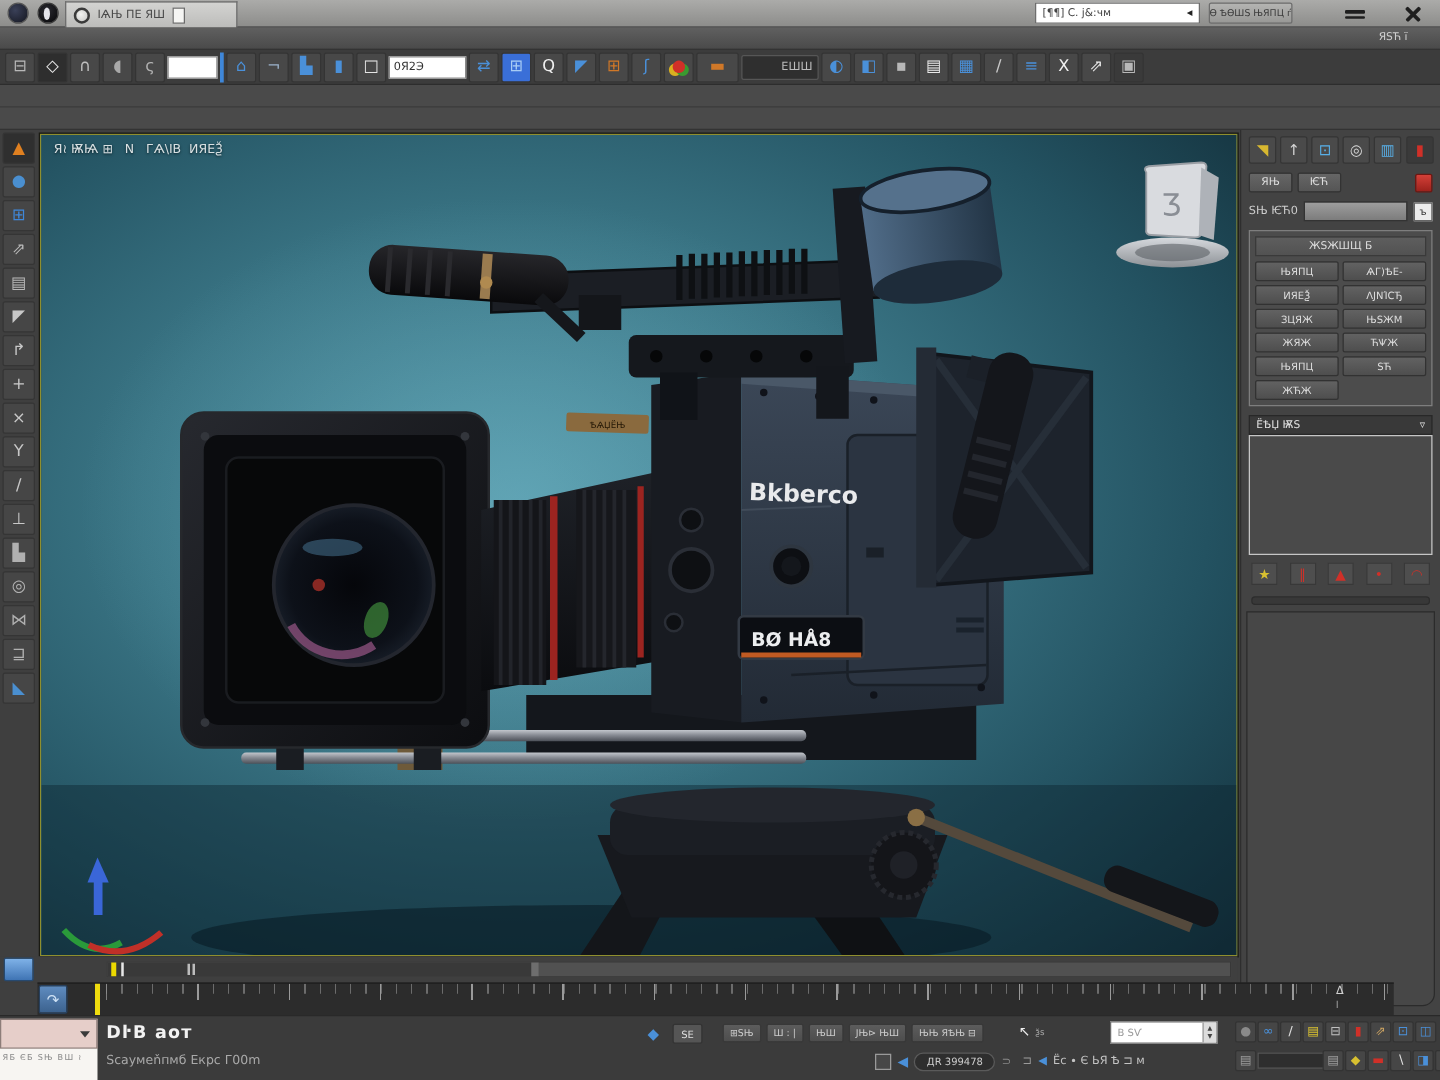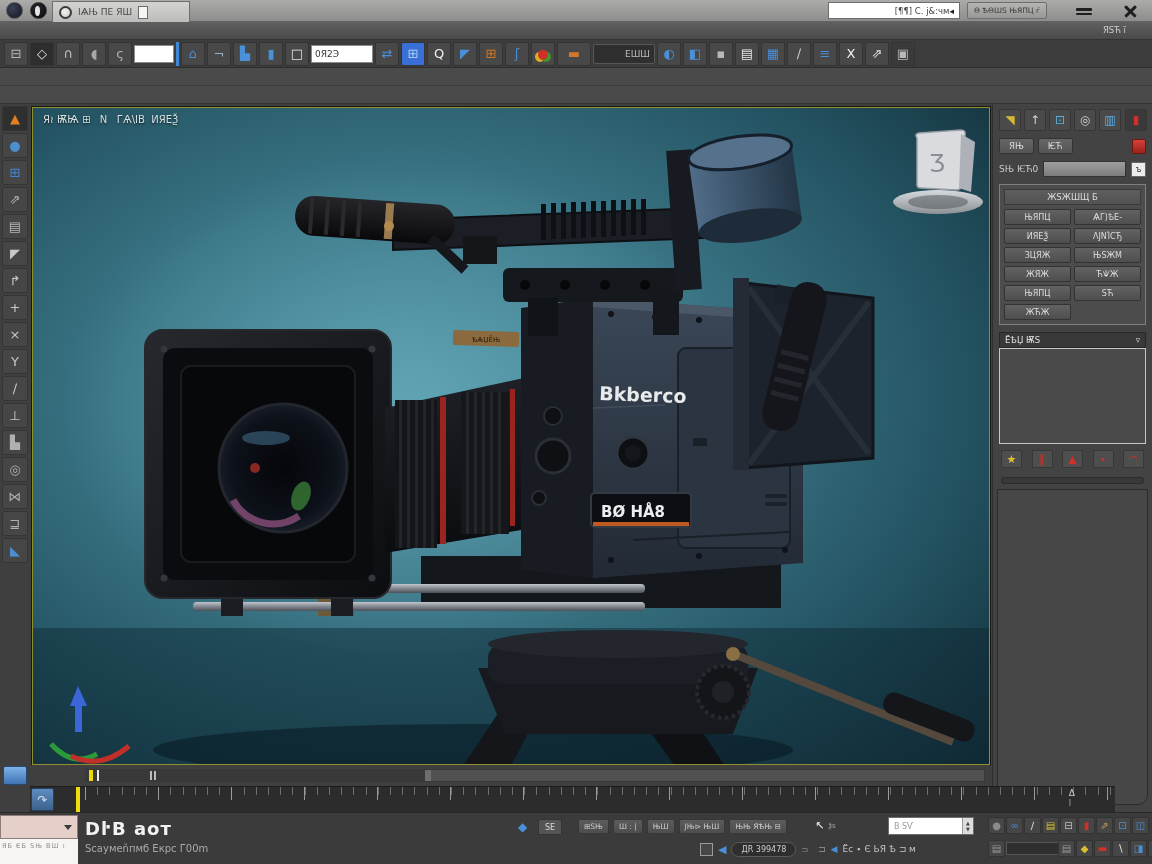--- a/index.html
+++ b/index.html
@@ -7,23 +7,23 @@
 body{position:relative;background:#3f3f3f;font-family:"DejaVu Sans",sans-serif;color:#ccc}
 
 .titlebar{position:absolute;left:0;top:0;width:1152px;height:22px;background:linear-gradient(#ababa9,#8d8d8b);border-bottom:1px solid #636363}
 .tb-circ{position:absolute;top:2px;width:17px;height:17px;border-radius:50%}
 .c1{left:6px;background:radial-gradient(circle at 35% 35%,#3a4058,#14161f);border:1px solid #555}
 .c2{left:30px;background:radial-gradient(circle at 42% 35%,#2b2b31,#050507);border:1px solid #3a3a3a}
 .c2::after{content:"";position:absolute;left:4px;top:3px;width:5px;height:10px;border-radius:50%;background:#e4e4ea}
 .tb-tab{position:absolute;left:52px;top:1px;height:21px;width:138px;background:linear-gradient(#d3d3d1,#bcbcba);border:1px solid #6e6e6e;border-bottom:none;display:flex;align-items:center;gap:6px;padding:0 6px;font-size:9px;color:#4a4a4a;white-space:nowrap}
 .tb-clock{width:13px;height:13px;border-radius:50%;background:radial-gradient(circle at 40% 40%,#f2f2f0,#c6c6c4);border:2px solid #3a3a3a}
 .tb-page{width:10px;height:13px;background:#f5f5f3;border:1px solid #6a6a6a}
-.tb-search{position:absolute;left:828px;top:2px;width:132px;height:17px;background:#fff;border:1px solid #6d6d6d;font-size:8.5px;color:#444;display:flex;align-items:center;justify-content:flex-end;padding:0 5px;white-space:nowrap}
+.tb-search{position:absolute;left:828px;top:2px;width:132px;height:17px;background:#fff;border:1px solid #6d6d6d;font-size:8.5px;color:#444;display:flex;align-items:center;justify-content:space-between;padding:0 5px;white-space:nowrap}
 .tb-search .arr{color:#222;font-size:9px}
-.tb-ws{position:absolute;left:967px;top:2px;width:80px;height:17px;background:linear-gradient(#b4b4b2,#989896);border:1px solid #6d6d6d;border-radius:2px;font-size:7.5px;color:#3c3c3c;display:flex;align-items:center;justify-content:center;overflow:hidden;white-space:nowrap}
+.tb-ws{position:absolute;left:967px;top:2px;width:67px;height:17px;background:linear-gradient(#b4b4b2,#989896);border:1px solid #6d6d6d;border-radius:2px;font-size:7.5px;color:#3c3c3c;display:flex;align-items:center;justify-content:center;overflow:hidden;white-space:nowrap}
 .tb-min{position:absolute;left:1076px;top:6px;width:18px;height:12px}
 .tb-min i{display:block;width:16px;height:2.5px;background:#1f1f1f;margin:2px 0;border-radius:1px}
 .tb-close{position:absolute;left:1122px;top:3px;width:17px;height:17px}
 .tb-close i{position:absolute;left:1px;top:7px;width:15px;height:2.6px;background:#1f1f1f;border-radius:1px}
 .tb-close .x1{transform:rotate(45deg)}.tb-close .x2{transform:rotate(-45deg)}
 
 .menubar{position:absolute;left:0;top:22px;width:1152px;height:18px;background:linear-gradient(#606060,#4a4a4a);display:flex;align-items:center;gap:13px;padding:0 10px;font-size:8.5px;color:#d8d8d8;border-bottom:1px solid #333;white-space:nowrap}
 
 .toolbar{position:absolute;left:0;top:40px;width:1152px;height:28px;background:#3c3c3c;display:flex;align-items:center;gap:2px;padding:0 4px;border-bottom:1px solid #2d2d2d}
 .it{height:24px;min-width:24px;background:var(--bg,#484848);border:1px solid #343434;border-radius:2px;display:flex;align-items:center;justify-content:center;font-size:13px;flex:0 0 auto}
@@ -84,21 +84,21 @@
 .ruler-labels{position:absolute;left:100px;right:60px;top:12px;display:flex;justify-content:space-between;font-size:8px;color:#9c9c9c}
 .ruler .endlab{position:absolute;right:44px;top:12px;font-size:8px;color:#9c9c9c}
 .ruler .endmark{position:absolute;right:40px;top:1px;font-size:9px;color:#cfcfcf}
 .keyicon{position:absolute;left:31px;top:788px;width:23px;height:23px;background:linear-gradient(#5f8cc0,#3c628e);border:1px solid #27405e;border-radius:2px;display:flex;align-items:center;justify-content:center;color:#cfe2f5;font-size:12px}
 .playhead{position:absolute;left:76px;top:787px;width:4px;height:25px;background:#efdc0e}
 
 .statusbar{position:absolute;left:0;top:812px;width:1152px;height:52px;background:#3b3b3b;border-top:1px solid #292929}
 .listener-pink{position:absolute;left:0;top:2px;width:78px;height:24px;background:#e6cec9;border:1px solid #8d7d79;display:flex;align-items:center;justify-content:flex-end;padding-right:5px}
 .listener-pink .tri{width:0;height:0;border-left:4px solid transparent;border-right:4px solid transparent;border-top:5px solid #3a3a3a}
 .listener-white{position:absolute;left:0;top:26px;width:78px;height:26px;background:#f7f5f2;font-size:6.5px;color:#8a8a8a;padding:3px 2px;letter-spacing:1px;white-space:nowrap;overflow:hidden}
-.prompt-title{position:absolute;left:85px;top:5px;font-size:18px;font-weight:bold;color:#f2f2f2;letter-spacing:1px;white-space:nowrap}
+.prompt-title{position:absolute;left:85px;top:5px;font-size:14px;font-weight:bold;color:#f2f2f2;letter-spacing:1px;white-space:nowrap}
 .prompt-status{position:absolute;left:85px;top:30px;font-size:10px;color:#a9a9a9;white-space:nowrap}
 .side-ic{position:absolute;left:518px;top:7px;font-size:12px;color:#4a90d9}
 .side-btn{position:absolute;left:538px;top:6px;height:16px;padding:0 6px;background:#555;border:1px solid #333;font-size:8px;color:#ddd;display:flex;align-items:center;border-radius:2px}
 .c-row1{position:absolute;left:578px;top:6px;display:flex;gap:4px}
 .sbtn{height:15px;padding:0 5px;background:linear-gradient(#5c5c5c,#4d4d4d);border:1px solid #383838;font-size:7.5px;color:#ccc;display:flex;align-items:center;border-radius:2px;white-space:nowrap}
 .c-row2{position:absolute;left:700px;top:29px;display:flex;gap:5px;align-items:center}
 .chk{width:13px;height:13px;border:1px solid #9a9a9a;background:#474747}
 .bluetri{font-size:11px;color:#4a90d9}
 .cfield{height:15px;padding:0 9px;background:#2e2e2e;border:1px solid #5a5a5a;border-radius:8px;font-size:8px;color:#ccc;display:flex;align-items:center;white-space:nowrap}
 .graybracket{font-size:9px;color:#888}

